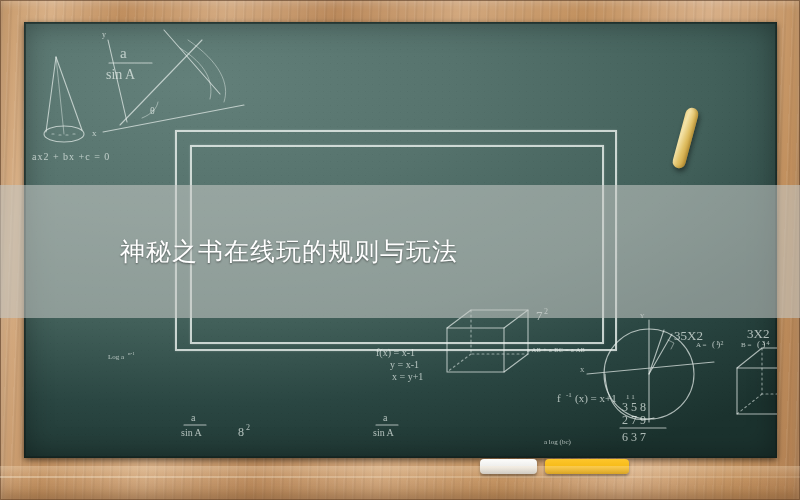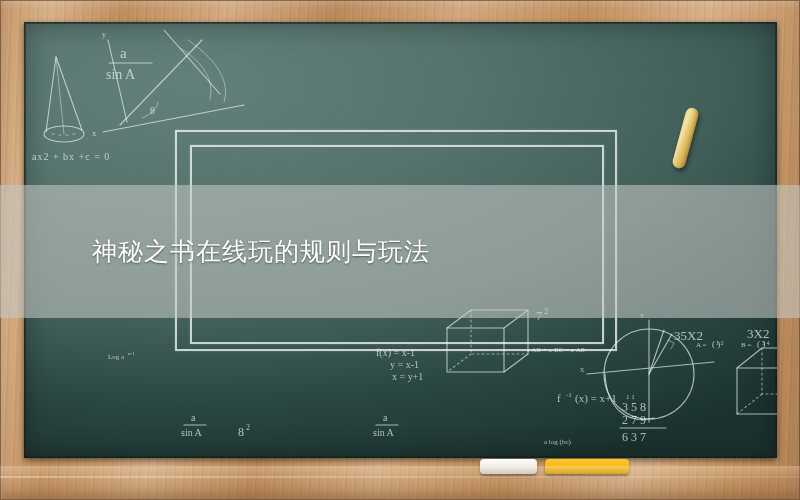--- a/index.html
+++ b/index.html
@@ -112,21 +112,21 @@
     box-shadow:0 2px 3px rgba(0,0,0,.45);
   }
 
   
   .overlay-band{
     position:absolute;left:0;right:0;top:185px;height:133px;
     background:rgba(196,200,196,.58);
     display:flex;align-items:center;
   }
   .title{
-    margin-left:92px;
+    margin-left:120px;
     color:#ffffff;
     font-size:25px;
     letter-spacing:1px;
     font-weight:400;
     font-family:"DejaVu Sans","Liberation Sans",sans-serif;
     text-shadow:0 1px 2px rgba(0,0,0,.45);
     white-space:nowrap;
   }
 </style>
 </head>

